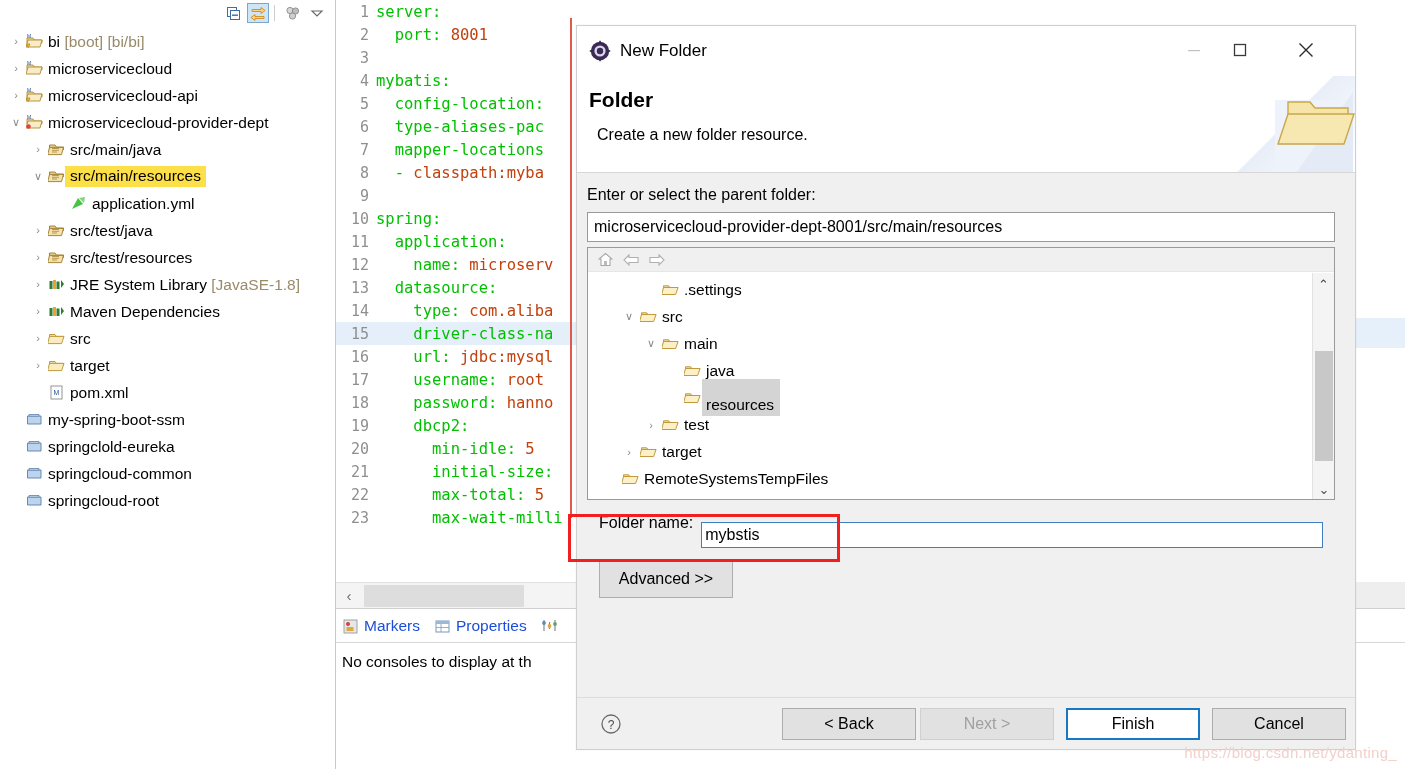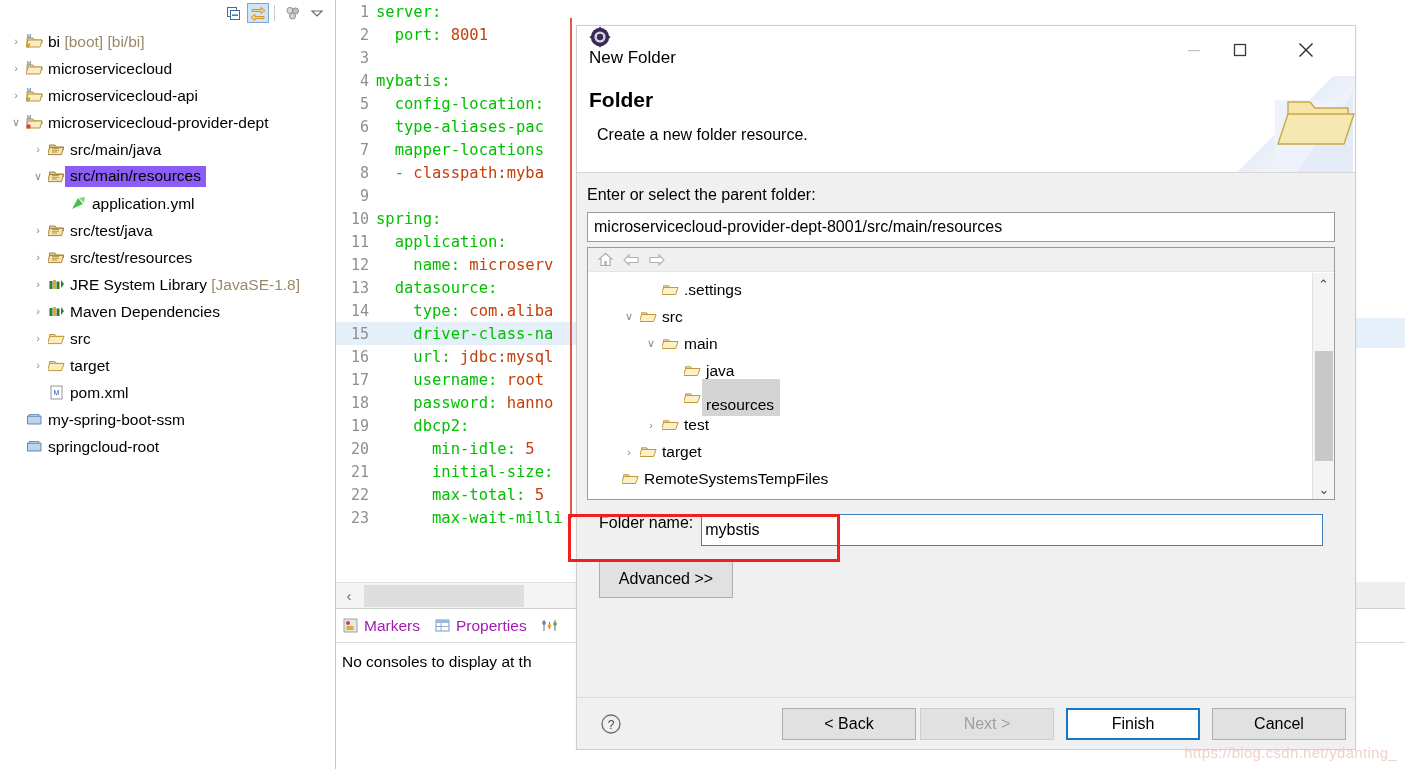--- a/index.html
+++ b/index.html
@@ -66,21 +66,21 @@
     font-size: 11px;
     line-height: 1;
   }
   .trow .ticon {
     width: 20px; flex: 0 0 20px;
     display: flex; align-items: center; justify-content: center;
   }
   .trow .tlabel { padding-left: 4px; }
   .trow .tdim { color: #9a8a6a; }
   .trow.selected .tlabel {
-    background: #8b5cf6;
+    background: #fde047;
     padding: 1px 5px 2px 5px;
     margin-left: -1px;
   }
 
   
   #editor {
     position: absolute; left: 336px; top: 0;
     width: 1069px; height: 769px;
     background: #ffffff;
   }
@@ -135,24 +135,24 @@
     border-top: 1px solid #d0d0d0;
   }
   #console-tabs {
     height: 34px;
     display: flex; align-items: center;
     padding-left: 6px;
     border-bottom: 1px solid #d8d8d8;
     background: #ffffff;
   }
   .ctab {
-    display: flex; align-items: flex-start;
+    display: flex; align-items: flex-end;
     margin-right: 14px;
     font-size: 15.5px;
-    color: #a21caf;
+    color: #1d4ed8;
   }
   .ctab .cicon { margin-right: 5px; display: flex; }
   #console-body {
     padding: 10px 6px 0 6px;
     font-size: 15.5px;
     color: #000000;
   }
   .strip-grey {
     position: absolute; background: #eeeeee;
   }
@@ -165,24 +165,23 @@
     position: absolute;
     left: 576px; top: 25px;
     width: 780px; height: 725px;
     background: #f0f0f0;
     border: 1px solid #cfcfcf;
     box-shadow: 0 0 0 1px rgba(0,0,0,0.02);
   }
   #dlg-titlebar {
     height: 50px;
     background: #ffffff;
-    display: flex; align-items: flex-start;
+    display: flex; align-items: center;
     padding-left: 12px;
     position: relative;
-    flex-direction: column;
   }
   #dlg-title-icon { width: 22px; height: 22px; margin-right: 9px; flex: 0 0 22px; }
   #dlg-title-text {
     font-size: 17px; color: #000000;
   }
   .wbtn {
     position: absolute; top: 0;
     width: 46px; height: 48px;
     display: flex; align-items: center; justify-content: center;
   }
@@ -282,27 +281,28 @@
   }
 
   #foldername-row {
     margin-top: 14px;
     display: flex; align-items: flex-start;
     height: 34px;
   }
   #foldername-label { font-size: 16px; color: #000000; margin-left: 12px; }
   #foldername-input {
     margin-left: 8px;
-    width: 622px; height: 32px;
+    width: 622px; height: 26px;
     border: 1px solid #3f7fbf;
     background: #ffffff;
     font-size: 16px; color: #000000;
     padding: 0 3px;
     outline: none;
     font-family: "Liberation Sans", sans-serif;
+    margin-top: 8px;
   }
   #advanced-btn {
     margin-top: 12px; margin-left: 12px;
     width: 134px; height: 38px;
     background: #e1e1e1;
     border: 1px solid #adadad;
     font-size: 16px; color: #000000;
     cursor: default;
     font-family: "Liberation Sans", sans-serif;
   }
@@ -544,20 +544,40 @@
         </div>
         <div class="trow" style="padding-left: 8px;">
           <span class="twist"></span>
           <span class="ticon">
             <svg width="17" height="17" viewBox="0 0 17 17">
               <path d="M1.5 5 h13.5 v8 h-13.5 z" fill="#bcd4ee" stroke="#5a7fa8" stroke-width="0.9"></path>
               <path d="M3 3.5 h10 v1.6 h-10 z" fill="#d8e6f5" stroke="#5a7fa8" stroke-width="0.8"></path>
             </svg>
           </span>
           <span class="tlabel">my-spring-boot-ssm</span>
+        </div>
+        <div class="trow" style="padding-left: 8px;">
+          <span class="twist"></span>
+          <span class="ticon">
+            <svg width="17" height="17" viewBox="0 0 17 17">
+              <path d="M1.5 5 h13.5 v8 h-13.5 z" fill="#bcd4ee" stroke="#5a7fa8" stroke-width="0.9"></path>
+              <path d="M3 3.5 h10 v1.6 h-10 z" fill="#d8e6f5" stroke="#5a7fa8" stroke-width="0.8"></path>
+            </svg>
+          </span>
+          <span class="tlabel">springclold-eureka</span>
+        </div>
+        <div class="trow" style="padding-left: 8px;">
+          <span class="twist"></span>
+          <span class="ticon">
+            <svg width="17" height="17" viewBox="0 0 17 17">
+              <path d="M1.5 5 h13.5 v8 h-13.5 z" fill="#bcd4ee" stroke="#5a7fa8" stroke-width="0.9"></path>
+              <path d="M3 3.5 h10 v1.6 h-10 z" fill="#d8e6f5" stroke="#5a7fa8" stroke-width="0.8"></path>
+            </svg>
+          </span>
+          <span class="tlabel">springcloud-common</span>
         </div>
         <div class="trow" style="padding-left: 8px;">
           <span class="twist"></span>
           <span class="ticon">
             <svg width="17" height="17" viewBox="0 0 17 17">
               <path d="M1.5 5 h13.5 v8 h-13.5 z" fill="#bcd4ee" stroke="#5a7fa8" stroke-width="0.9"></path>
               <path d="M3 3.5 h10 v1.6 h-10 z" fill="#d8e6f5" stroke="#5a7fa8" stroke-width="0.8"></path>
             </svg>
           </span>
           <span class="tlabel">springcloud-root</span>

